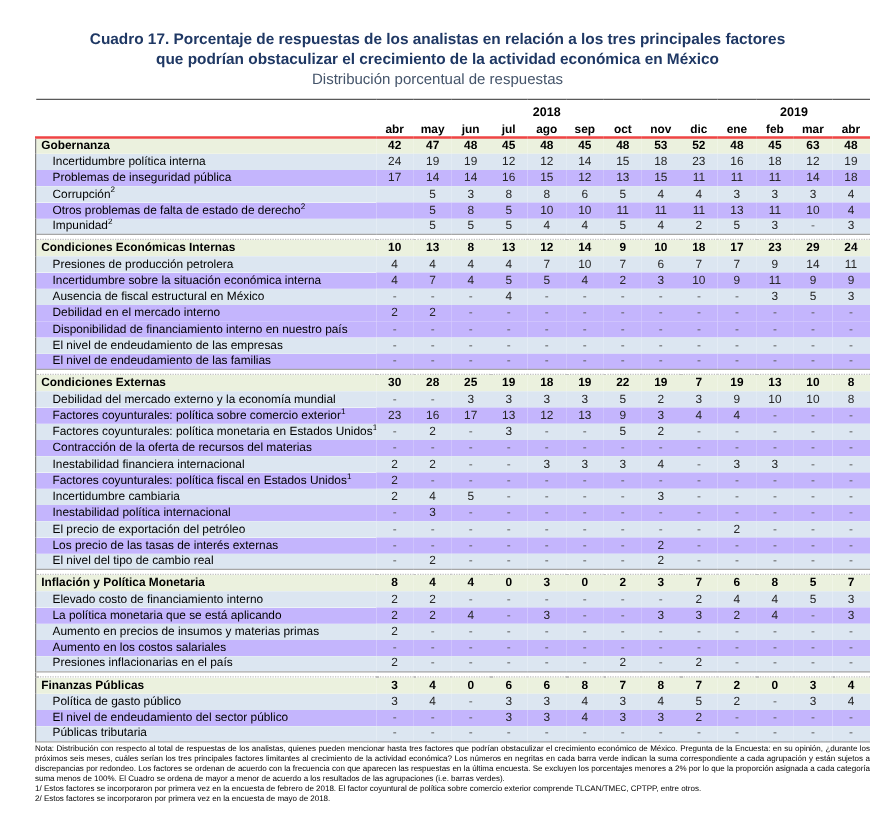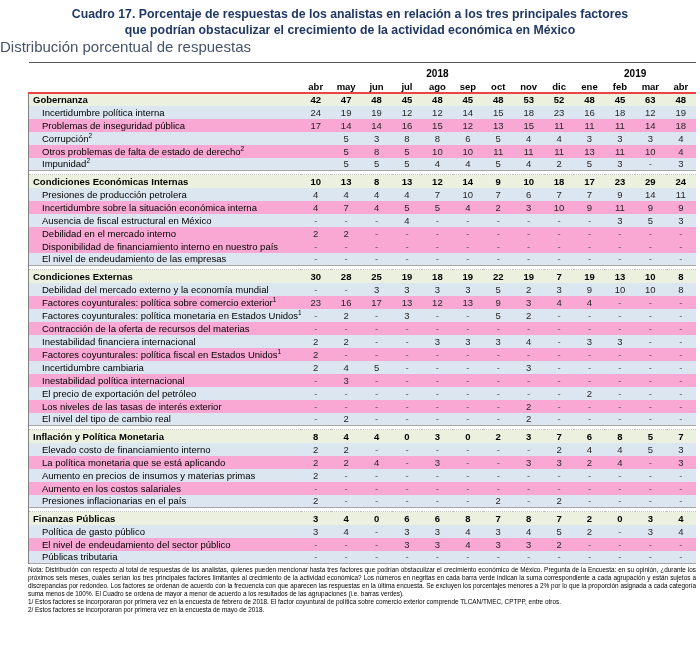--- a/index.html
+++ b/index.html
@@ -1,36 +1,36 @@
 <!DOCTYPE html>
 <html style="--title_navy: #1f3864; --section_green: #ebf1de; --stripe_blue: #dce6f1;"><head>
 <meta charset="utf-8">
 <style>
   :root { --title_navy:#1f3864; --section_green:#ebf1de; --stripe_blue:#dce6f1; }
   * { box-sizing:border-box; }
   html,body { width:700px; height:672px; margin:0; overflow:hidden; background:#ffffff;
               font-family:"Liberation Sans", sans-serif; color:#000; }
-  .page { padding-top:7px; }
+  .page { padding-top:24px; }
   .title-line { text-align:center; font-weight:bold; font-size:12.3px; line-height:15.5px; color:var(--title_navy); }
-  .subtitle { font-size:15px; line-height:13px; color:#44546a; margin-top:2px; }
+  .subtitle { text-align:center; font-size:12px; line-height:13px; color:#44546a; margin-top:2px; }
 
   table.tbl { border-collapse:collapse; table-layout:fixed; width:668px; margin:9px 0 0 28px;
               border-bottom:1px solid #a6a6a6; }
   thead td { text-align:center; vertical-align:bottom; padding:0; }
   tr.year-row td { border-top:1px solid #595959; font-weight:bold; font-size:10px; height:16px; }
   tr.month-row td { font-weight:bold; font-size:9.5px; height:14px; border-bottom:2px solid #ef4444; }
 
   tbody td { font-size:9.5px; height:13px; padding:0; vertical-align:middle; }
   tbody tr > td:first-child { border-left:1px solid #808080; }
   td.num { text-align:center; color:#262626; }
   td.num.dash { color:#595959; }
   tr.sec { background:var(--section_green); }
   tr.sec td { font-weight:bold; color:#000; }
   tr.blue { background:var(--stripe_blue); }
-  tr.white { background:#f9a8d4; }
+  tr.white { background:#c4b5fd; }
   td.lbl { text-align:left; padding-left:4px; white-space:nowrap; overflow:hidden; }
   td.lbl.sub { padding-left:13px; }
   tr.spacer td { height:4px; border-top:1px solid #a6a6a6; border-bottom:1px dotted #c0c0c0; background:#fff; }
   sup { font-size:6.5px; line-height:0; }
 
   .notes { margin:2px 2px 0 28px; width:668px; }
   .note { font-size:6.4px; line-height:8.1px; color:#000; text-align:justify; }
 </style>
 </head>
 <body>
@@ -287,20 +287,36 @@
           <td class="num dash">-</td>
           <td class="num dash">-</td>
           <td class="num dash">-</td>
           <td class="num dash">-</td>
           <td class="num dash">-</td>
           <td class="num dash">-</td>
           <td class="num dash">-</td>
           <td class="num dash">-</td>
           <td class="num dash">-</td>
         </tr>
+        <tr class="white">
+          <td class="lbl sub">El nivel de endeudamiento de las familias</td>
+          <td class="num dash">-</td>
+          <td class="num dash">-</td>
+          <td class="num dash">-</td>
+          <td class="num dash">-</td>
+          <td class="num dash">-</td>
+          <td class="num dash">-</td>
+          <td class="num dash">-</td>
+          <td class="num dash">-</td>
+          <td class="num dash">-</td>
+          <td class="num dash">-</td>
+          <td class="num dash">-</td>
+          <td class="num dash">-</td>
+          <td class="num dash">-</td>
+        </tr>
         <tr class="spacer">
           <td colspan="14"></td>
         </tr>
         <tr class="sec">
           <td class="lbl">Condiciones Externas</td>
           <td class="num">30</td>
           <td class="num">28</td>
           <td class="num">25</td>
           <td class="num">19</td>
           <td class="num">18</td>
@@ -451,21 +467,21 @@
           <td class="num dash">-</td>
           <td class="num dash">-</td>
           <td class="num dash">-</td>
           <td class="num dash">-</td>
           <td class="num">2</td>
           <td class="num dash">-</td>
           <td class="num dash">-</td>
           <td class="num dash">-</td>
         </tr>
         <tr class="white">
-          <td class="lbl sub">Los niveles de las tasas de interés exterior</td>
+          <td class="lbl sub">Los precio de las tasas de interés externas</td>
           <td class="num dash">-</td>
           <td class="num dash">-</td>
           <td class="num dash">-</td>
           <td class="num dash">-</td>
           <td class="num dash">-</td>
           <td class="num dash">-</td>
           <td class="num dash">-</td>
           <td class="num">2</td>
           <td class="num dash">-</td>
           <td class="num dash">-</td>

